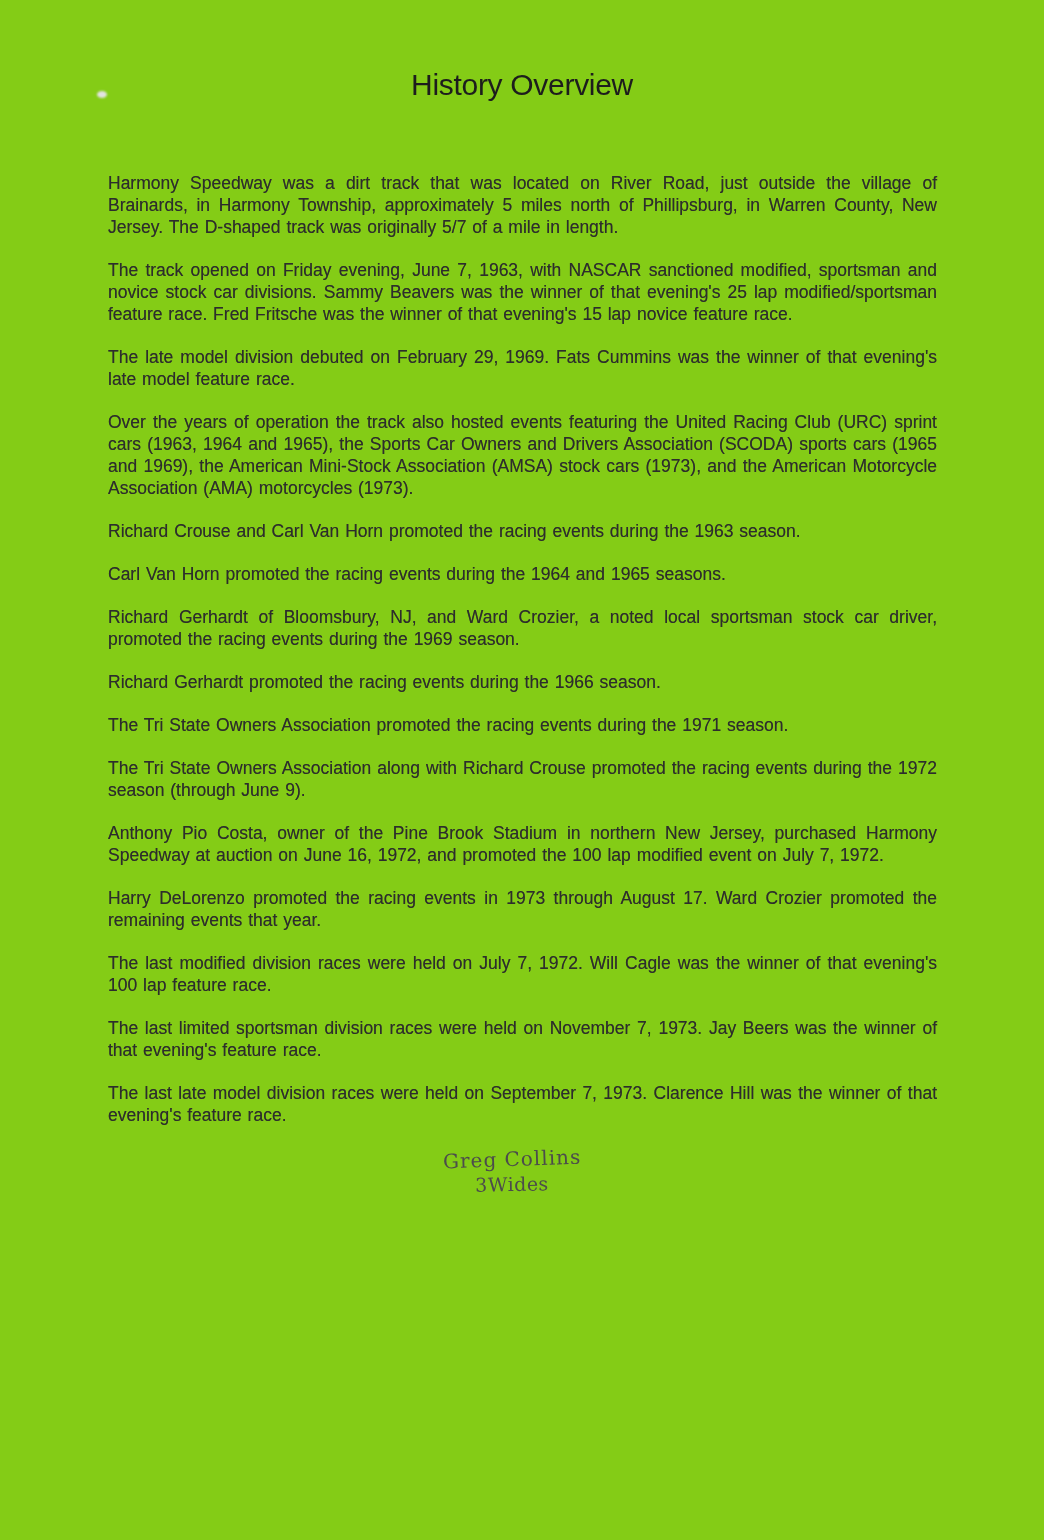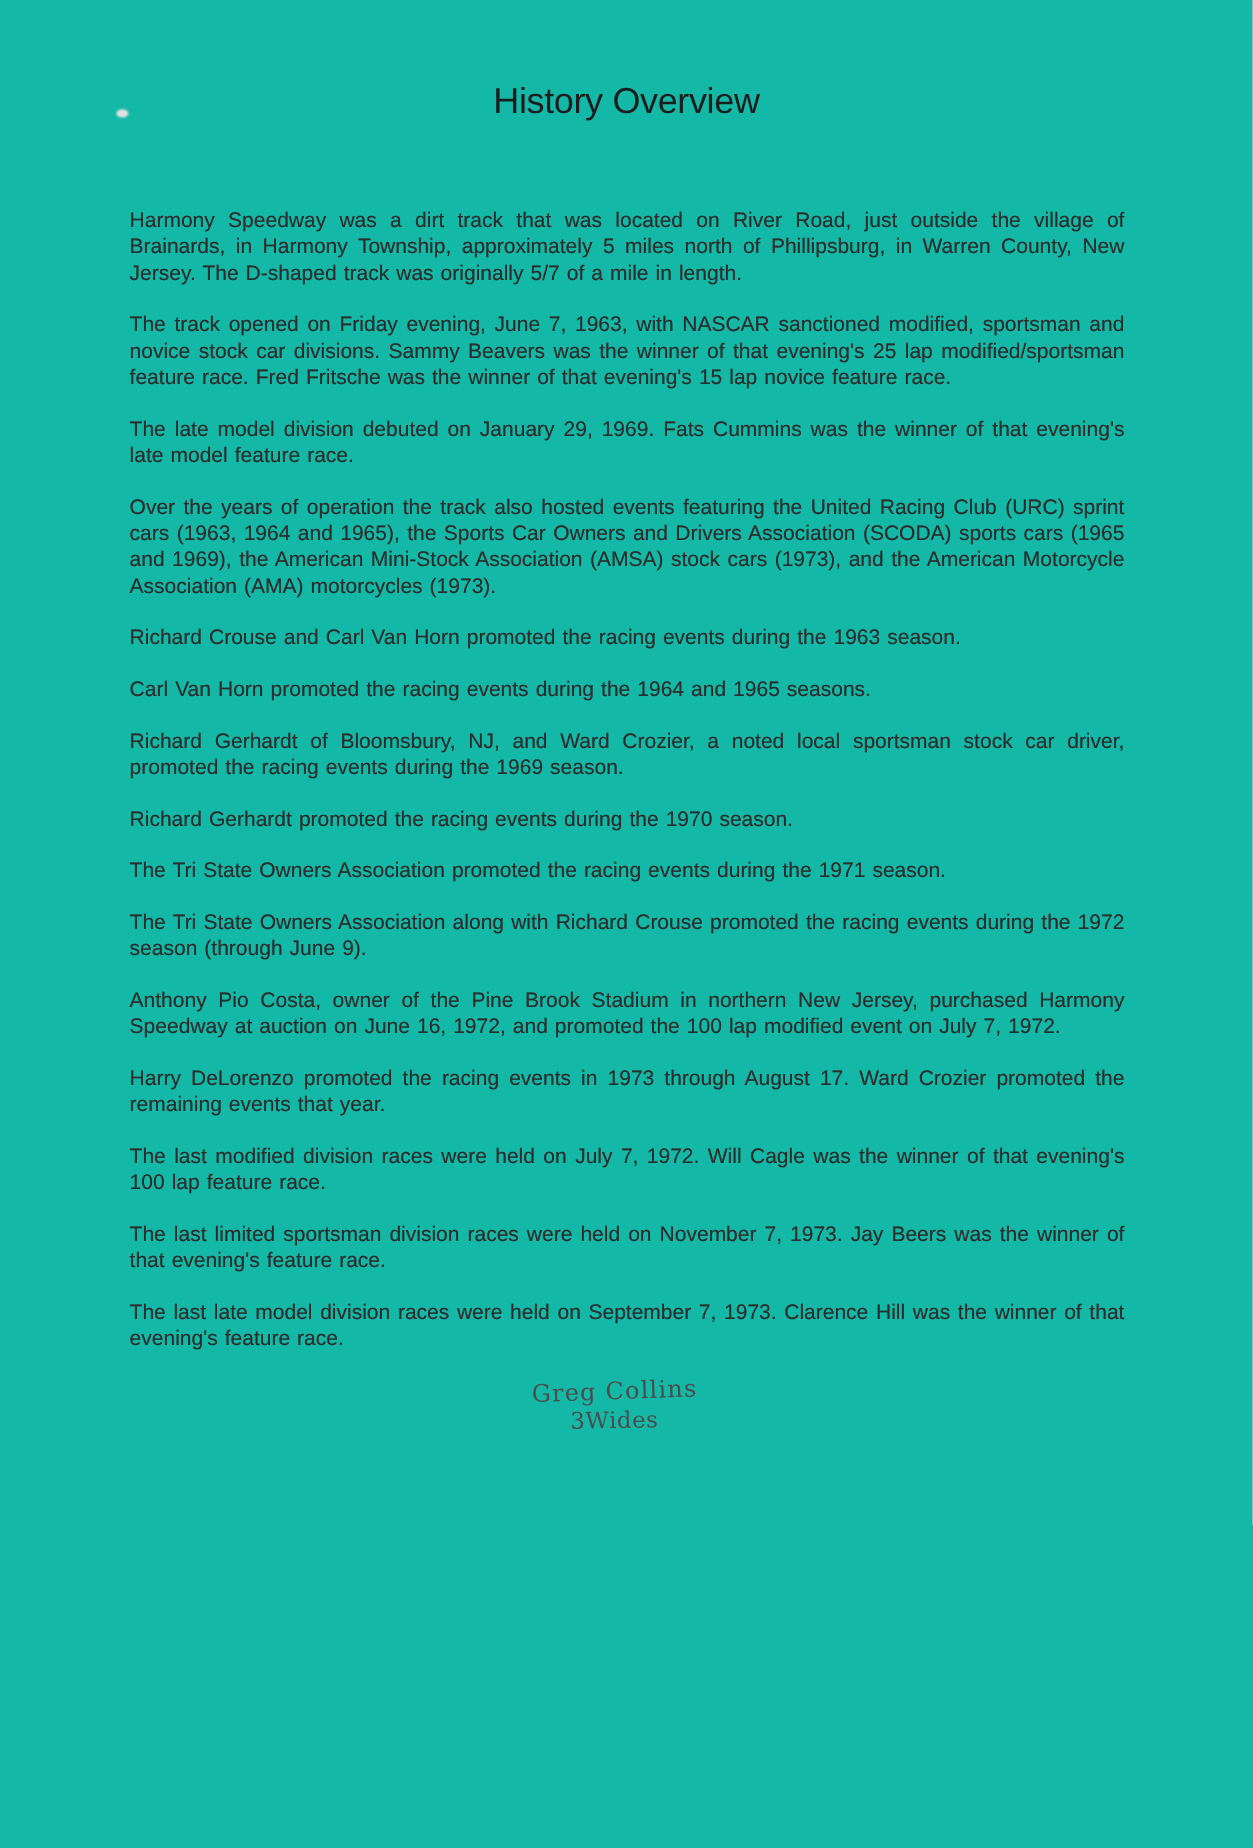--- a/index.html
+++ b/index.html
@@ -4,21 +4,21 @@
 <style>
   html, body {
     margin: 0;
     padding: 0;
     background: #ffffff;
   }
   .page {
     position: relative;
     width: 1044px;
     height: 1540px;
-    background: #14b8a6;
+    background: #84cc16;
     overflow: hidden;
     font-family: "Liberation Sans", sans-serif;
   }
   .scan-artifact {
     position: absolute;
     left: 97px;
     top: 91px;
     width: 10px;
     height: 7px;
     background: #e3e3e3;
@@ -70,26 +70,26 @@
 <body>
 
 <div class="page">
   <div class="scan-artifact"></div>
 
   <h1 class="title">History Overview</h1>
 
   <div class="doc-body">
     <p>Harmony Speedway was a dirt track that was located on River Road, just outside the village of Brainards, in Harmony Township, approximately 5 miles north of Phillipsburg, in Warren County, New Jersey.  The D-shaped track was originally 5/7 of a mile in length.</p>
     <p>The track opened on Friday evening, June 7, 1963, with NASCAR sanctioned modified, sportsman and novice stock car divisions.  Sammy Beavers was the winner of that evening's 25 lap modified/sportsman feature race.  Fred Fritsche was the winner of that evening's 15 lap novice feature race.</p>
-    <p>The late model division debuted on January 29, 1969.  Fats Cummins was the winner of that evening's late model feature race.</p>
+    <p>The late model division debuted on February 29, 1969.  Fats Cummins was the winner of that evening's late model feature race.</p>
     <p>Over the years of operation the track also hosted events featuring the United Racing Club (URC) sprint cars (1963, 1964 and 1965), the Sports Car Owners and Drivers Association (SCODA) sports cars (1965 and 1969), the American Mini-Stock Association (AMSA) stock cars (1973), and the American Motorcycle Association (AMA) motorcycles (1973).</p>
     <p>Richard Crouse and Carl Van Horn promoted the racing events during the 1963 season.</p>
     <p>Carl Van Horn promoted the racing events during the 1964 and 1965 seasons.</p>
     <p>Richard Gerhardt of Bloomsbury, NJ, and Ward Crozier, a noted local sportsman stock car driver, promoted the racing events during the 1969 season.</p>
-    <p>Richard Gerhardt promoted the racing events during the 1970 season.</p>
+    <p>Richard Gerhardt promoted the racing events during the 1966 season.</p>
     <p>The Tri State Owners Association promoted the racing events during the 1971 season.</p>
     <p>The Tri State Owners Association along with Richard Crouse promoted the racing events during the 1972 season (through June 9).</p>
     <p>Anthony Pio Costa, owner of the Pine Brook Stadium in northern New Jersey, purchased Harmony Speedway at auction on June 16, 1972, and promoted the 100 lap modified event on July 7, 1972.</p>
     <p>Harry DeLorenzo promoted the racing events in 1973 through August 17.  Ward Crozier promoted the remaining events that year.</p>
     <p>The last modified division races were held on July 7, 1972.  Will Cagle was the winner of that evening's 100 lap feature race.</p>
     <p>The last limited sportsman division races were held on November 7, 1973.  Jay Beers was the winner of that evening's feature race.</p>
     <p>The last late model division races were held on September 7, 1973.  Clarence Hill was the winner of that evening's feature race.</p>
   </div>
 
   <div class="signature">

